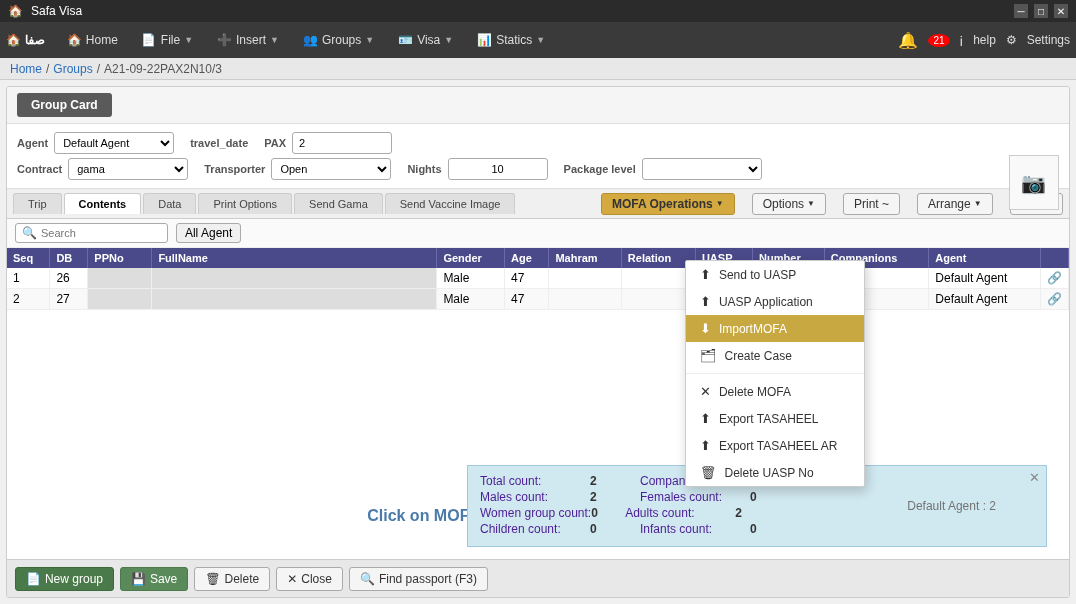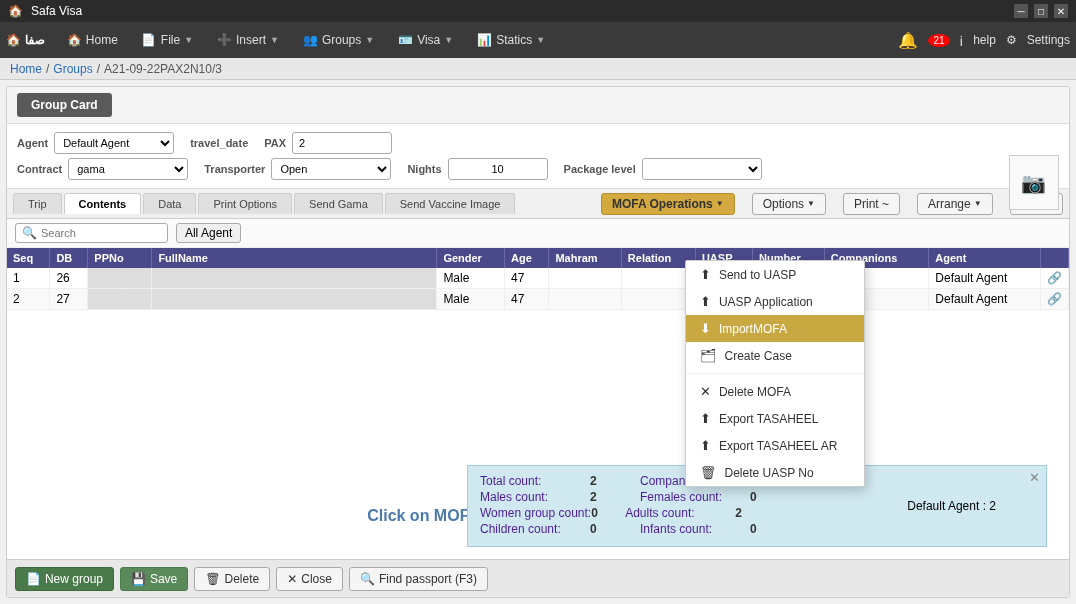--- a/index.html
+++ b/index.html
@@ -276,21 +276,21 @@
       background: #d0e8f0;
       border: 1px solid #a0c8e0;
       padding: 8px 12px;
       width: 580px;
       font-size: 11px;
     }
     .stats-row { display: flex; gap: 0; margin-bottom: 2px; }
     .stats-label { color: #4c1d95; min-width: 110px; }
     .stats-value { color: #333; min-width: 30px; font-weight: bold; }
     .stats-close { position: absolute; top: 4px; right: 6px; cursor: pointer; color: #888; font-size: 13px; }
-    .stats-agent { position: absolute; right: 50px; top: 50%; transform: translateY(-50%); color: #000000; }
+    .stats-agent { position: absolute; right: 50px; top: 50%; transform: translateY(-50%); color: #737373; }
 
     
     .bottom-bar {
       position: absolute;
       bottom: 0;
       left: 0;
       right: 0;
       background: #e8e8e8;
       border-top: 1px solid #ccc;
       padding: 5px 8px;

